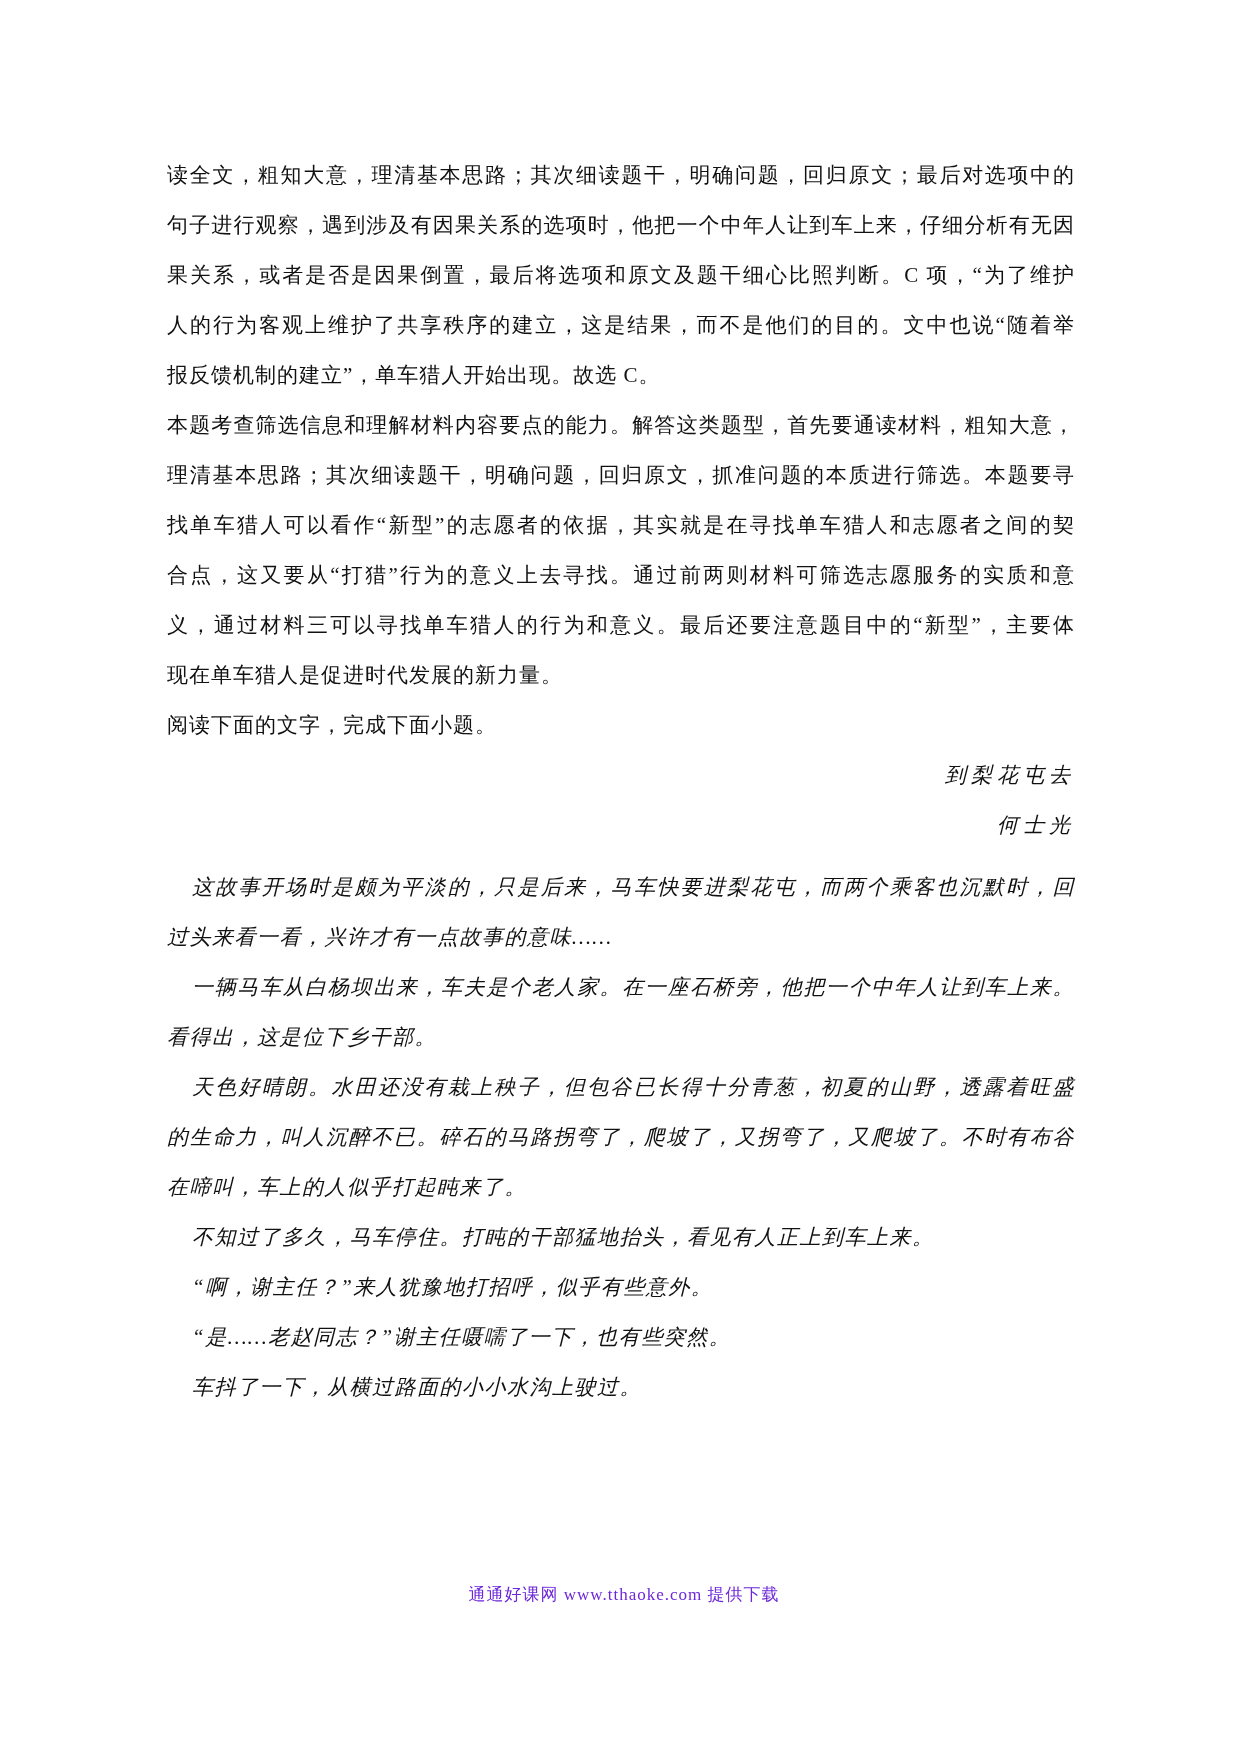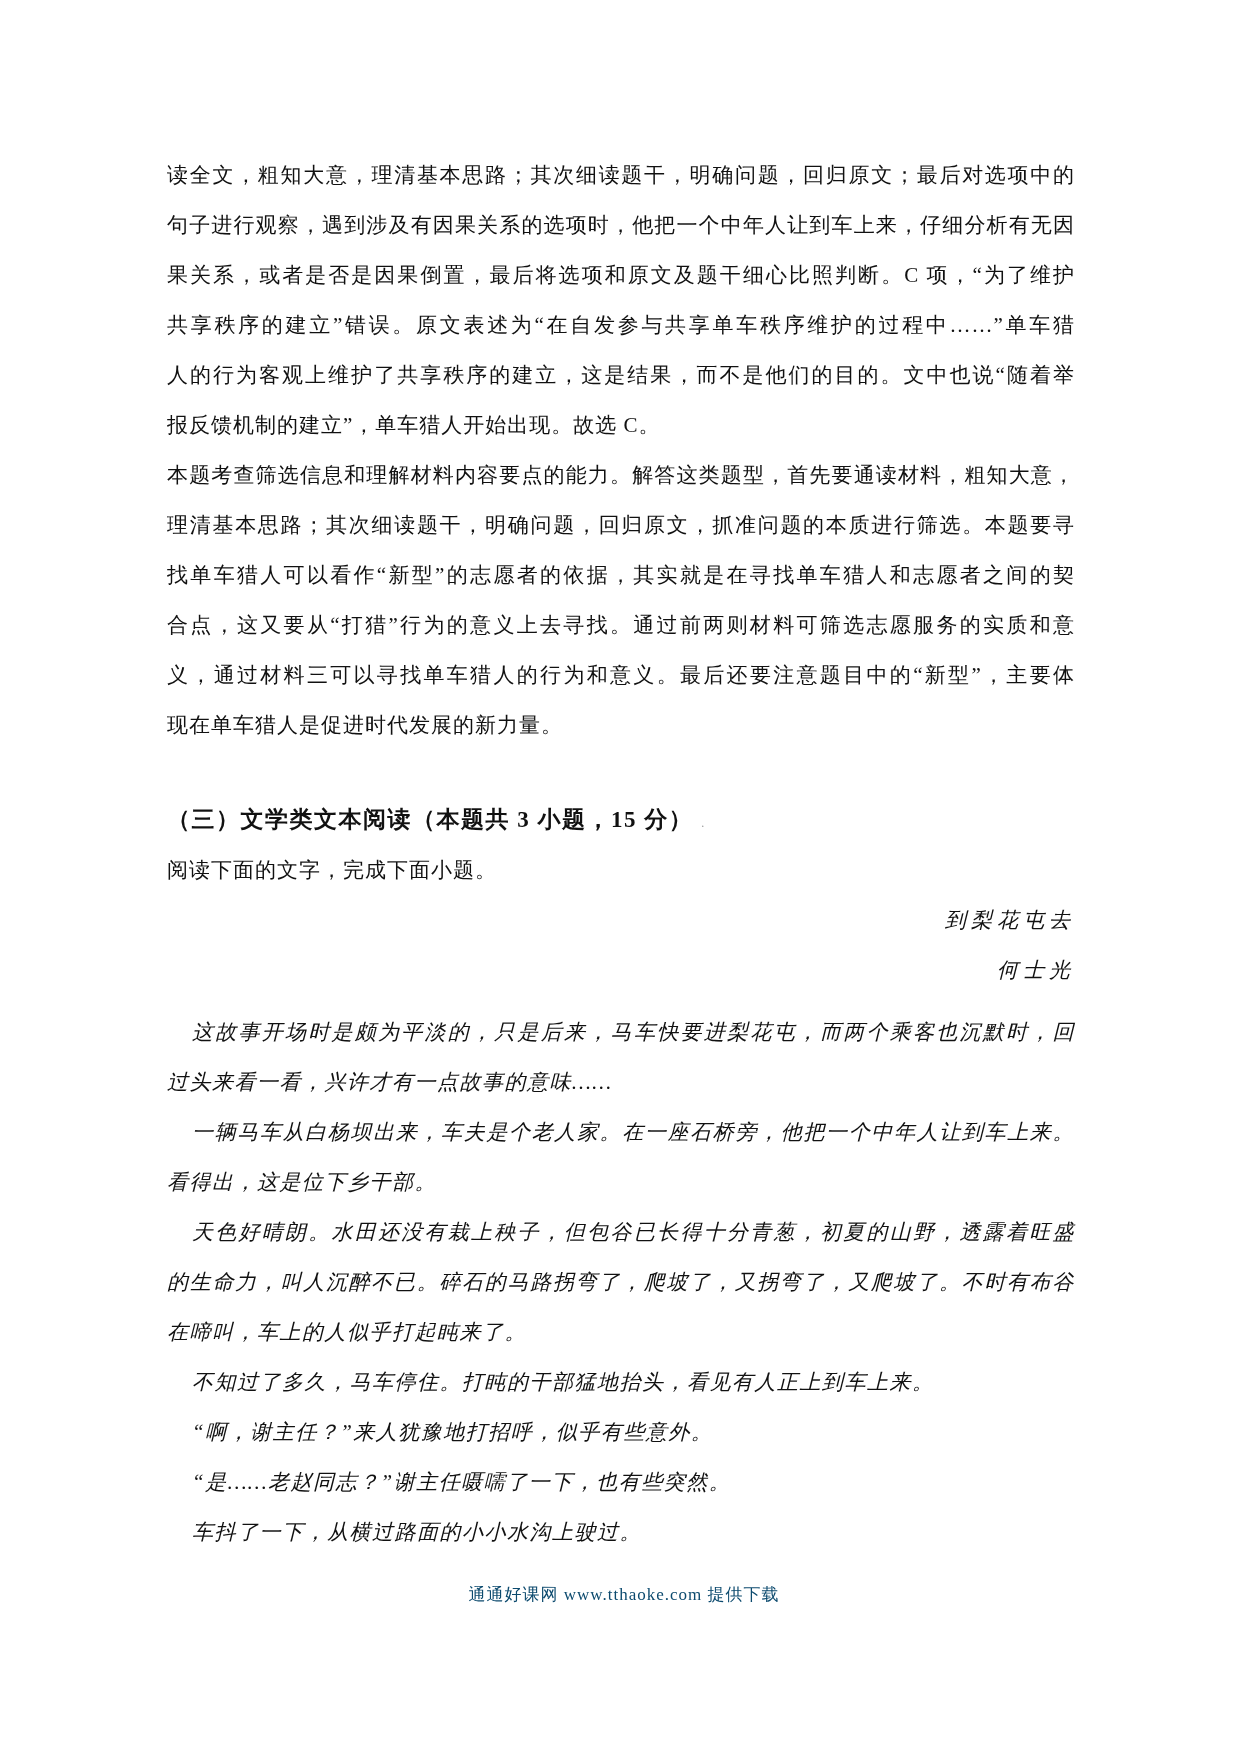--- a/index.html
+++ b/index.html
@@ -64,49 +64,45 @@
     letter-spacing: 5px;
   }
 
   .footer {
     position: absolute;
     left: 0;
     right: 0;
     bottom: 58px;
     text-align: center;
     font-size: 17px;
-    color: #0c4a6e;
+    color: #6d28d9;
     letter-spacing: 1px;
     font-family: "Liberation Serif", "DejaVu Serif", serif;
     padding-left: 8px;
   }
 </style>
 </head>
 <body>
 
 <div class="page">
   <main class="content">
       <div class="block para">
         <div class="line fill">读全文，粗知大意，理清基本思路；其次细读题干，明确问题，回归原文；最后对选项中的</div>
         <div class="line fill">句子进行观察，遇到涉及有因果关系的选项时，他把一个中年人让到车上来，仔细分析有无因</div>
         <div class="line fill">果关系，或者是否是因果倒置，最后将选项和原文及题干细心比照判断。C 项，“为了维护</div>
-        <div class="line fill">共享秩序的建立”错误。原文表述为“在自发参与共享单车秩序维护的过程中……”单车猎</div>
         <div class="line fill">人的行为客观上维护了共享秩序的建立，这是结果，而不是他们的目的。文中也说“随着举</div>
         <div class="line">报反馈机制的建立”，单车猎人开始出现。故选 C。</div>
       </div>
       <div class="block para">
         <div class="line fill">本题考查筛选信息和理解材料内容要点的能力。解答这类题型，首先要通读材料，粗知大意，</div>
         <div class="line fill">理清基本思路；其次细读题干，明确问题，回归原文，抓准问题的本质进行筛选。本题要寻</div>
         <div class="line fill">找单车猎人可以看作“新型”的志愿者的依据，其实就是在寻找单车猎人和志愿者之间的契</div>
         <div class="line fill">合点，这又要从“打猎”行为的意义上去寻找。通过前两则材料可筛选志愿服务的实质和意</div>
         <div class="line fill">义，通过材料三可以寻找单车猎人的行为和意义。最后还要注意题目中的“新型”，主要体</div>
         <div class="line">现在单车猎人是促进时代发展的新力量。</div>
-      </div>
-      <div class="block heading">
-        <div class="line">（三）文学类文本阅读（本题共 3 小题，15 分）<span class="hsfx">.</span></div>
       </div>
       <div class="block instruction">
         <div class="line">阅读下面的文字，完成下面小题。</div>
       </div>
       <div class="block story-title">
         <div class="line">到梨花屯去</div>
       </div>
       <div class="block story-author">
         <div class="line">何士光</div>
       </div>

